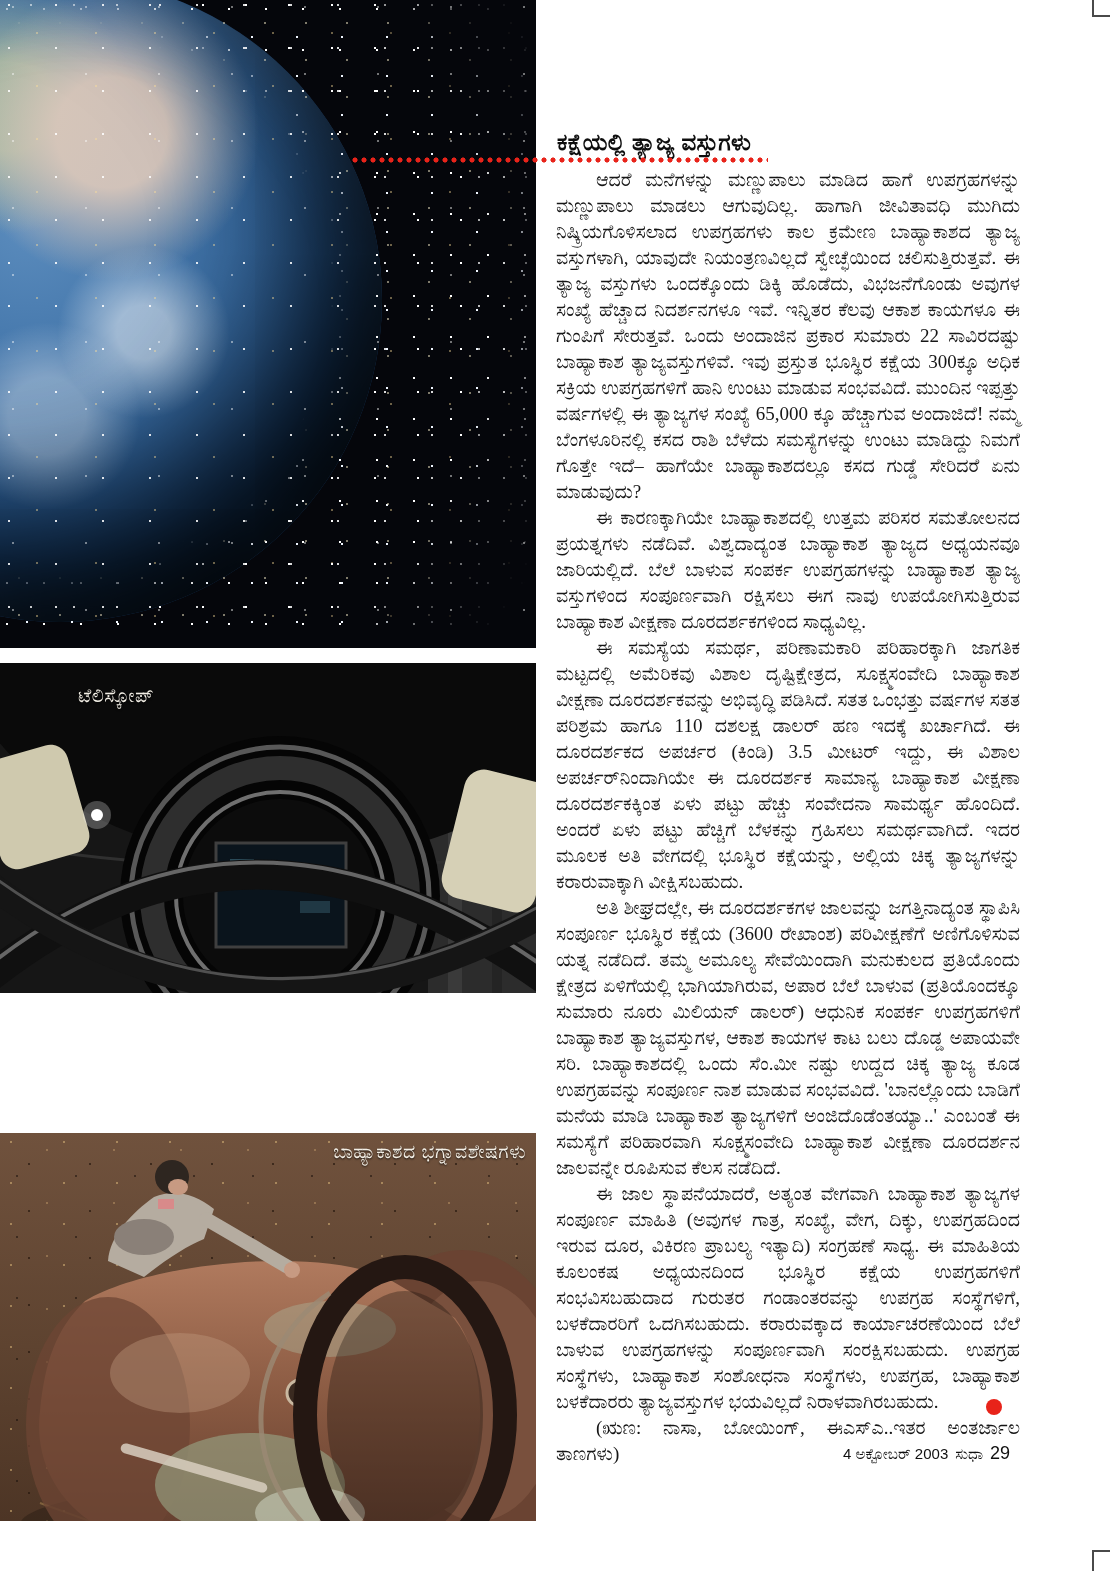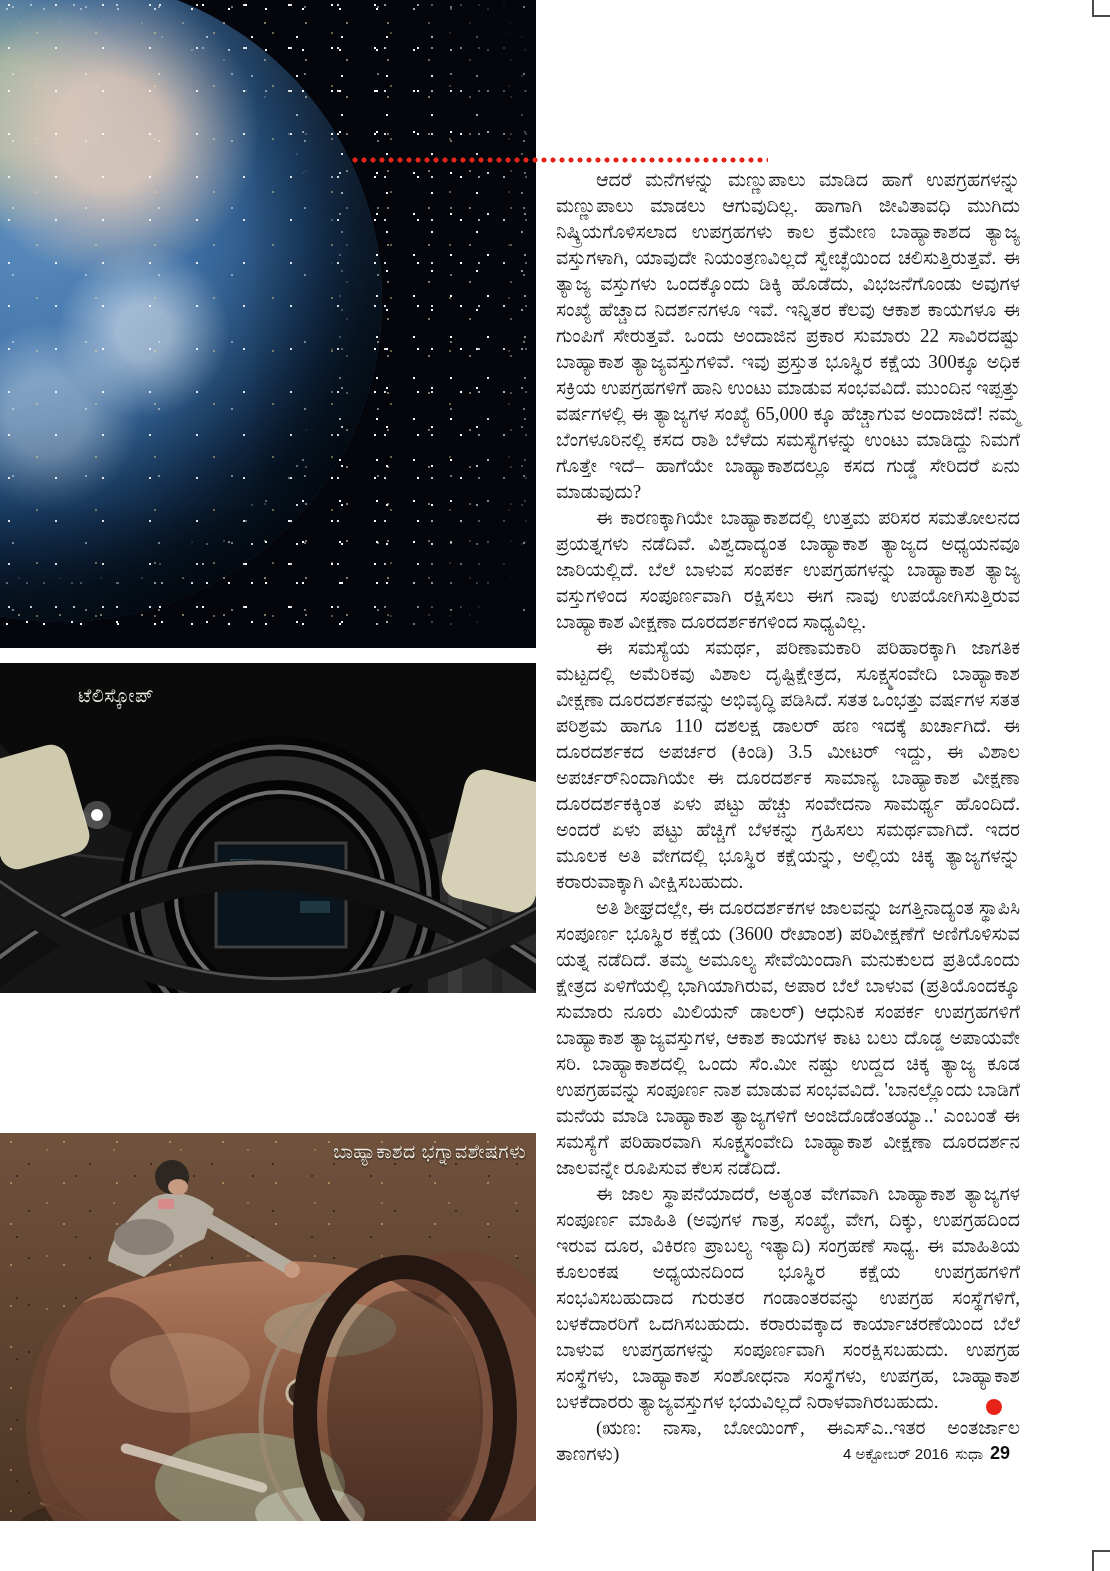--- a/index.html
+++ b/index.html
@@ -95,21 +95,21 @@
   .credit-line { text-indent:6px; }
   .end-dot {
     position:absolute; left:986px; top:1399px; width:16px; height:16px;
     border-radius:50%; background:#e8231a;
   }
   .page-footer {
     position:absolute; top:1443px; right:100px;
     font-family:"Liberation Sans", sans-serif; font-size:15px; color:#101010;
     display:flex; align-items:baseline; gap:7px;
   }
-  .footer-page-number { font-weight:bold; font-size:18px; }
+  .footer-page-number { font-weight:normal; font-size:18px; }
 
   
   .corner-mark { position:absolute; left:1092px; width:18px; border-left:2px solid #4a4a4a; }
   #corner-top { top:0; height:15px; border-bottom:2px solid #4a4a4a; }
   #corner-bottom { top:1550px; height:21px; border-top:2px solid #4a4a4a; }
 </style>
 </head>
 <body>
 
 <div id="page">
@@ -196,34 +196,35 @@
         <circle cx="80" cy="38" r="17" fill="#2e2620"></circle>
         <ellipse cx="86" cy="48" rx="10" ry="8" fill="#c79a82"></ellipse>
         <rect x="66" y="60" width="16" height="10" fill="#d88a8a"></rect>
         <path d="M114,80 C142,96 172,114 196,128" stroke="#b5aca0" stroke-width="14" stroke-linecap="round" fill="none"></path>
         <circle cx="200" cy="131" r="8" fill="#c79a82"></circle>
       </g>
     </svg>
     <span class="photo-caption" id="capsule-caption">ಬಾಹ್ಯಾಕಾಶದ ಭಗ್ನಾವಶೇಷಗಳು</span>
   </div>
 
+  <h1 class="article-title">ಕಕ್ಷೆಯಲ್ಲಿ ತ್ಯಾಜ್ಯ ವಸ್ತುಗಳು</h1>
   <div class="dotted-rule"></div>
 
   <div class="article-body">
     <p>ಆದರೆ ಮನೆಗಳನ್ನು ಮಣ್ಣುಪಾಲು ಮಾಡಿದ ಹಾಗೆ ಉಪಗ್ರಹಗಳನ್ನು ಮಣ್ಣುಪಾಲು ಮಾಡಲು ಆಗುವುದಿಲ್ಲ. ಹಾಗಾಗಿ ಜೀವಿತಾವಧಿ ಮುಗಿದು ನಿಷ್ಕ್ರಿಯಗೊಳಿಸಲಾದ ಉಪಗ್ರಹಗಳು ಕಾಲ ಕ್ರಮೇಣ ಬಾಹ್ಯಾಕಾಶದ ತ್ಯಾಜ್ಯ ವಸ್ತುಗಳಾಗಿ, ಯಾವುದೇ ನಿಯಂತ್ರಣವಿಲ್ಲದೆ ಸ್ವೇಚ್ಛೆಯಿಂದ ಚಲಿಸುತ್ತಿರುತ್ತವೆ. ಈ ತ್ಯಾಜ್ಯ ವಸ್ತುಗಳು ಒಂದಕ್ಕೊಂದು ಡಿಕ್ಕಿ ಹೊಡೆದು, ವಿಭಜನೆಗೊಂಡು ಅವುಗಳ ಸಂಖ್ಯೆ ಹೆಚ್ಚಾದ ನಿದರ್ಶನಗಳೂ ಇವೆ. ಇನ್ನಿತರ ಕೆಲವು ಆಕಾಶ ಕಾಯಗಳೂ ಈ ಗುಂಪಿಗೆ ಸೇರುತ್ತವೆ. ಒಂದು ಅಂದಾಜಿನ ಪ್ರಕಾರ ಸುಮಾರು 22 ಸಾವಿರದಷ್ಟು ಬಾಹ್ಯಾಕಾಶ ತ್ಯಾಜ್ಯವಸ್ತುಗಳಿವೆ. ಇವು ಪ್ರಸ್ತುತ ಭೂಸ್ಥಿರ ಕಕ್ಷೆಯ 300ಕ್ಕೂ ಅಧಿಕ ಸಕ್ರಿಯ ಉಪಗ್ರಹಗಳಿಗೆ ಹಾನಿ ಉಂಟು ಮಾಡುವ ಸಂಭವವಿದೆ. ಮುಂದಿನ ಇಪ್ಪತ್ತು ವರ್ಷಗಳಲ್ಲಿ ಈ ತ್ಯಾಜ್ಯಗಳ ಸಂಖ್ಯೆ 65,000 ಕ್ಕೂ ಹೆಚ್ಚಾಗುವ ಅಂದಾಜಿದೆ! ನಮ್ಮ ಬೆಂಗಳೂರಿನಲ್ಲಿ ಕಸದ ರಾಶಿ ಬೆಳೆದು ಸಮಸ್ಯೆಗಳನ್ನು ಉಂಟು ಮಾಡಿದ್ದು ನಿಮಗೆ ಗೊತ್ತೇ ಇದೆ– ಹಾಗೆಯೇ ಬಾಹ್ಯಾಕಾಶದಲ್ಲೂ ಕಸದ ಗುಡ್ಡೆ ಸೇರಿದರೆ ಏನು ಮಾಡುವುದು?</p>
     <p>ಈ ಕಾರಣಕ್ಕಾಗಿಯೇ ಬಾಹ್ಯಾಕಾಶದಲ್ಲಿ ಉತ್ತಮ ಪರಿಸರ ಸಮತೋಲನದ ಪ್ರಯತ್ನಗಳು ನಡೆದಿವೆ. ವಿಶ್ವದಾದ್ಯಂತ ಬಾಹ್ಯಾಕಾಶ ತ್ಯಾಜ್ಯದ ಅಧ್ಯಯನವೂ ಜಾರಿಯಲ್ಲಿದೆ. ಬೆಲೆ ಬಾಳುವ ಸಂಪರ್ಕ ಉಪಗ್ರಹಗಳನ್ನು ಬಾಹ್ಯಾಕಾಶ ತ್ಯಾಜ್ಯ ವಸ್ತುಗಳಿಂದ ಸಂಪೂರ್ಣವಾಗಿ ರಕ್ಷಿಸಲು ಈಗ ನಾವು ಉಪಯೋಗಿಸುತ್ತಿರುವ ಬಾಹ್ಯಾಕಾಶ ವೀಕ್ಷಣಾ ದೂರದರ್ಶಕಗಳಿಂದ ಸಾಧ್ಯವಿಲ್ಲ.</p>
     <p>ಈ ಸಮಸ್ಯೆಯ ಸಮರ್ಥ, ಪರಿಣಾಮಕಾರಿ ಪರಿಹಾರಕ್ಕಾಗಿ ಜಾಗತಿಕ ಮಟ್ಟದಲ್ಲಿ ಅಮೆರಿಕವು ವಿಶಾಲ ದೃಷ್ಟಿಕ್ಷೇತ್ರದ, ಸೂಕ್ಷ್ಮಸಂವೇದಿ ಬಾಹ್ಯಾಕಾಶ ವೀಕ್ಷಣಾ ದೂರದರ್ಶಕವನ್ನು ಅಭಿವೃದ್ಧಿ ಪಡಿಸಿದೆ. ಸತತ ಒಂಭತ್ತು ವರ್ಷಗಳ ಸತತ ಪರಿಶ್ರಮ ಹಾಗೂ 110 ದಶಲಕ್ಷ ಡಾಲರ್ ಹಣ ಇದಕ್ಕೆ ಖರ್ಚಾಗಿದೆ. ಈ ದೂರದರ್ಶಕದ ಅಪರ್ಚರ (ಕಿಂಡಿ) 3.5 ಮೀಟರ್ ಇದ್ದು, ಈ ವಿಶಾಲ ಅಪರ್ಚರ್‌ನಿಂದಾಗಿಯೇ ಈ ದೂರದರ್ಶಕ ಸಾಮಾನ್ಯ ಬಾಹ್ಯಾಕಾಶ ವೀಕ್ಷಣಾ ದೂರದರ್ಶಕಕ್ಕಿಂತ ಏಳು ಪಟ್ಟು ಹೆಚ್ಚು ಸಂವೇದನಾ ಸಾಮರ್ಥ್ಯ ಹೊಂದಿದೆ. ಅಂದರೆ ಏಳು ಪಟ್ಟು ಹೆಚ್ಚಿಗೆ ಬೆಳಕನ್ನು ಗ್ರಹಿಸಲು ಸಮರ್ಥವಾಗಿದೆ. ಇದರ ಮೂಲಕ ಅತಿ ವೇಗದಲ್ಲಿ ಭೂಸ್ಥಿರ ಕಕ್ಷೆಯನ್ನು, ಅಲ್ಲಿಯ ಚಿಕ್ಕ ತ್ಯಾಜ್ಯಗಳನ್ನು ಕರಾರುವಾಕ್ಕಾಗಿ ವೀಕ್ಷಿಸಬಹುದು.</p>
     <p>ಅತಿ ಶೀಘ್ರದಲ್ಲೇ, ಈ ದೂರದರ್ಶಕಗಳ ಜಾಲವನ್ನು ಜಗತ್ತಿನಾದ್ಯಂತ ಸ್ಥಾಪಿಸಿ ಸಂಪೂರ್ಣ ಭೂಸ್ಥಿರ ಕಕ್ಷೆಯ (3600 ರೇಖಾಂಶ) ಪರಿವೀಕ್ಷಣೆಗೆ ಅಣಿಗೊಳಿಸುವ ಯತ್ನ ನಡೆದಿದೆ. ತಮ್ಮ ಅಮೂಲ್ಯ ಸೇವೆಯಿಂದಾಗಿ ಮನುಕುಲದ ಪ್ರತಿಯೊಂದು ಕ್ಷೇತ್ರದ ಏಳಿಗೆಯಲ್ಲಿ ಭಾಗಿಯಾಗಿರುವ, ಅಪಾರ ಬೆಲೆ ಬಾಳುವ (ಪ್ರತಿಯೊಂದಕ್ಕೂ ಸುಮಾರು ನೂರು ಮಿಲಿಯನ್ ಡಾಲರ್) ಆಧುನಿಕ ಸಂಪರ್ಕ ಉಪಗ್ರಹಗಳಿಗೆ ಬಾಹ್ಯಾಕಾಶ ತ್ಯಾಜ್ಯವಸ್ತುಗಳ, ಆಕಾಶ ಕಾಯಗಳ ಕಾಟ ಬಲು ದೊಡ್ಡ ಅಪಾಯವೇ ಸರಿ. ಬಾಹ್ಯಾಕಾಶದಲ್ಲಿ ಒಂದು ಸೆಂ.ಮೀ ನಷ್ಟು ಉದ್ದದ ಚಿಕ್ಕ ತ್ಯಾಜ್ಯ ಕೂಡ ಉಪಗ್ರಹವನ್ನು ಸಂಪೂರ್ಣ ನಾಶ ಮಾಡುವ ಸಂಭವವಿದೆ. 'ಬಾನಲ್ಲೊಂದು ಬಾಡಿಗೆ ಮನೆಯ ಮಾಡಿ ಬಾಹ್ಯಾಕಾಶ ತ್ಯಾಜ್ಯಗಳಿಗೆ ಅಂಜಿದೊಡೆಂತಯ್ಯಾ..' ಎಂಬಂತೆ ಈ ಸಮಸ್ಯೆಗೆ ಪರಿಹಾರವಾಗಿ ಸೂಕ್ಷ್ಮಸಂವೇದಿ ಬಾಹ್ಯಾಕಾಶ ವೀಕ್ಷಣಾ ದೂರದರ್ಶನ ಜಾಲವನ್ನೇ ರೂಪಿಸುವ ಕೆಲಸ ನಡೆದಿದೆ.</p>
     <p>ಈ ಜಾಲ ಸ್ಥಾಪನೆಯಾದರೆ, ಅತ್ಯಂತ ವೇಗವಾಗಿ ಬಾಹ್ಯಾಕಾಶ ತ್ಯಾಜ್ಯಗಳ ಸಂಪೂರ್ಣ ಮಾಹಿತಿ (ಅವುಗಳ ಗಾತ್ರ, ಸಂಖ್ಯೆ, ವೇಗ, ದಿಕ್ಕು, ಉಪಗ್ರಹದಿಂದ ಇರುವ ದೂರ, ವಿಕಿರಣ ಪ್ರಾಬಲ್ಯ ಇತ್ಯಾದಿ) ಸಂಗ್ರಹಣೆ ಸಾಧ್ಯ. ಈ ಮಾಹಿತಿಯ ಕೂಲಂಕಷ ಅಧ್ಯಯನದಿಂದ ಭೂಸ್ಥಿರ ಕಕ್ಷೆಯ ಉಪಗ್ರಹಗಳಿಗೆ ಸಂಭವಿಸಬಹುದಾದ ಗುರುತರ ಗಂಡಾಂತರವನ್ನು ಉಪಗ್ರಹ ಸಂಸ್ಥೆಗಳಿಗೆ, ಬಳಕೆದಾರರಿಗೆ ಒದಗಿಸಬಹುದು. ಕರಾರುವಕ್ಕಾದ ಕಾರ್ಯಾಚರಣೆಯಿಂದ ಬೆಲೆ ಬಾಳುವ ಉಪಗ್ರಹಗಳನ್ನು ಸಂಪೂರ್ಣವಾಗಿ ಸಂರಕ್ಷಿಸಬಹುದು. ಉಪಗ್ರಹ ಸಂಸ್ಥೆಗಳು, ಬಾಹ್ಯಾಕಾಶ ಸಂಶೋಧನಾ ಸಂಸ್ಥೆಗಳು, ಉಪಗ್ರಹ, ಬಾಹ್ಯಾಕಾಶ ಬಳಕೆದಾರರು ತ್ಯಾಜ್ಯವಸ್ತುಗಳ ಭಯವಿಲ್ಲದೆ ನಿರಾಳವಾಗಿರಬಹುದು.</p>
     <p class="credit-line">(ಋಣ: ನಾಸಾ, ಬೋಯಿಂಗ್, ಈಎಸ್ಎ..ಇತರ ಅಂತರ್ಜಾಲ ತಾಣಗಳು)</p>
   </div>
 
   <div class="end-dot"></div>
 
   <div class="page-footer">
-    <span>4 ಅಕ್ಟೋಬರ್ 2016</span>
+    <span>4 ಅಕ್ಟೋಬರ್ 2003</span>
     <span>ಸುಧಾ</span>
     <span class="footer-page-number">29</span>
   </div>
 
   <div class="corner-mark" id="corner-top"></div>
   <div class="corner-mark" id="corner-bottom"></div>
 </div>
 
 </body></html>

